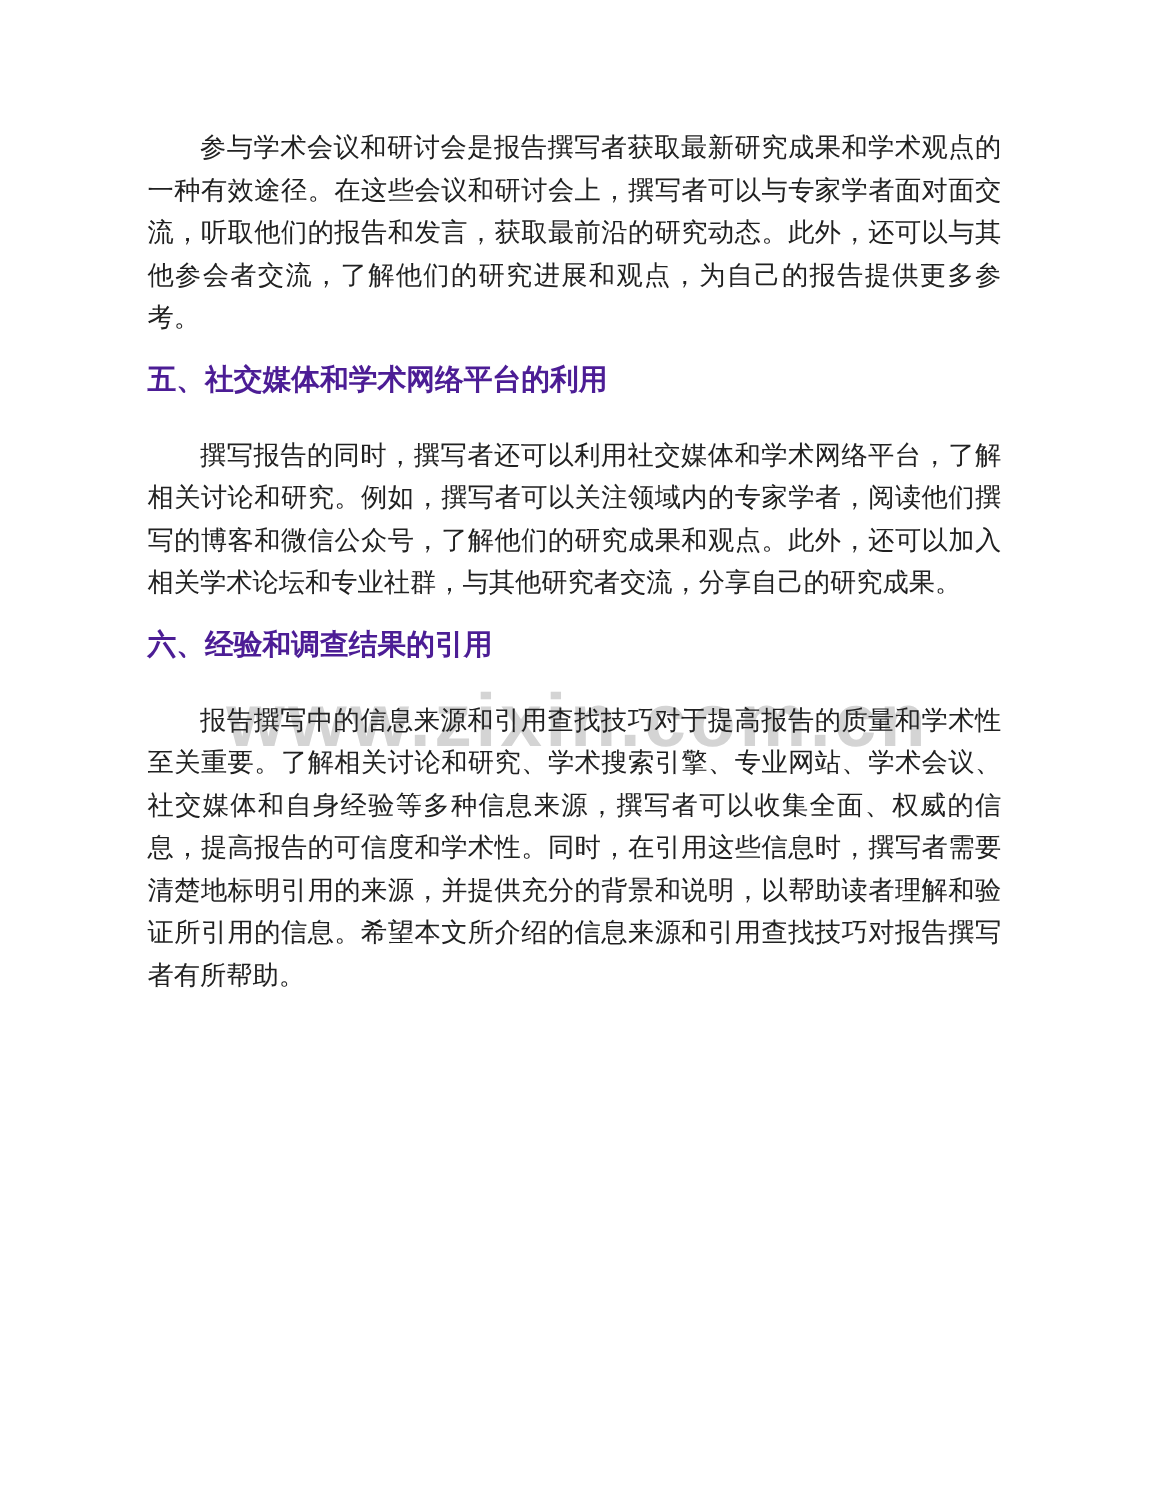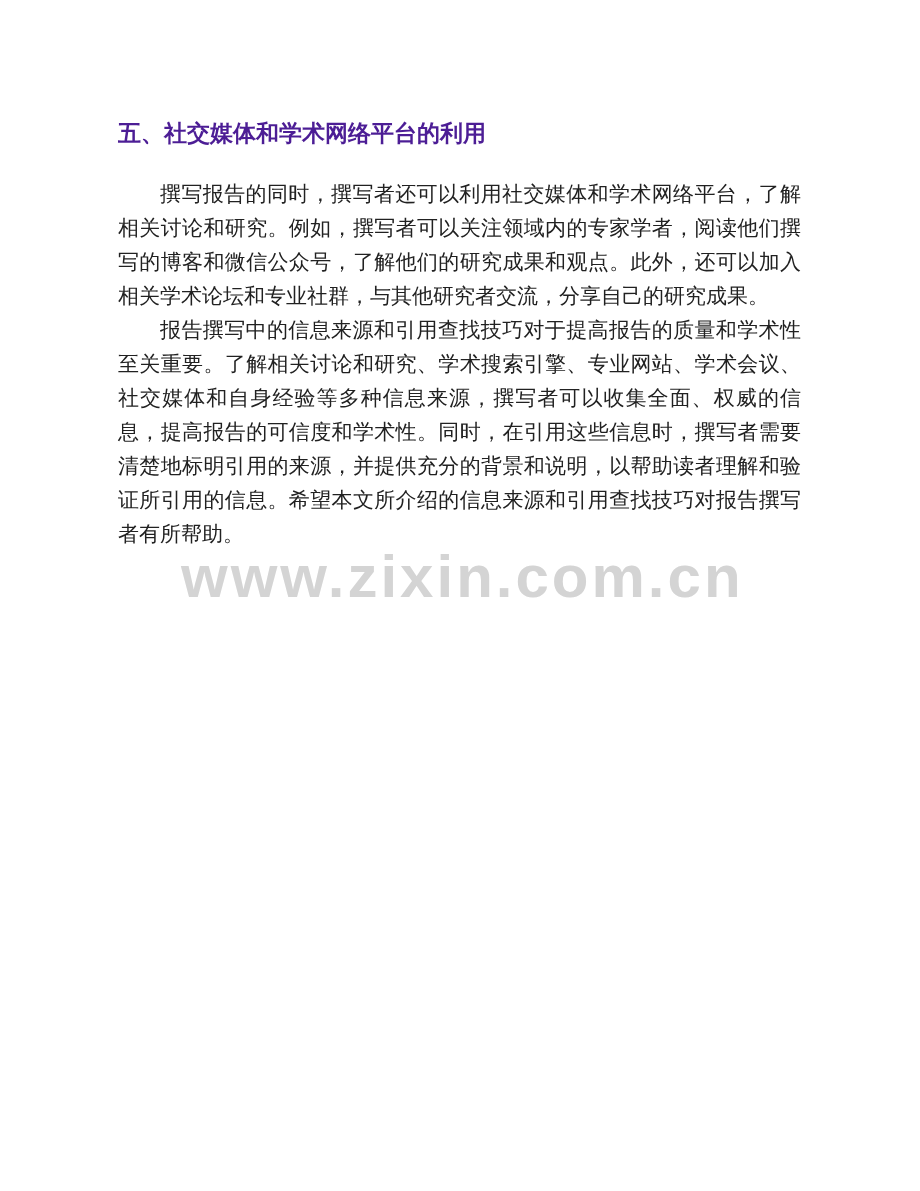--- a/index.html
+++ b/index.html
@@ -59,24 +59,26 @@
 </style>
 </head>
 <body>
 
 <div class="page">
 
   <div class="watermark">www.zixin.com.cn</div>
 
   <div class="content">
 
+    <p class="body">参与学术会议和研讨会是报告撰写者获取最新研究成果和学术观点的一种有效途径。在这些会议和研讨会上，撰写者可以与专家学者面对面交流，听取他们的报告和发言，获取最前沿的研究动态。此外，还可以与其他参会者交流，了解他们的研究进展和观点，为自己的报告提供更多参考。</p>
 
     <h2 class="section-heading">五、社交媒体和学术网络平台的利用</h2>
 
     <p class="body">撰写报告的同时，撰写者还可以利用社交媒体和学术网络平台，了解相关讨论和研究。例如，撰写者可以关注领域内的专家学者，阅读他们撰写的博客和微信公众号，了解他们的研究成果和观点。此外，还可以加入相关学术论坛和专业社群，与其他研究者交流，分享自己的研究成果。</p>
 
+    <h2 class="section-heading">六、经验和调查结果的引用</h2>
 
 
 
     <p class="body">报告撰写中的信息来源和引用查找技巧对于提高报告的质量和学术性至关重要。了解相关讨论和研究、学术搜索引擎、专业网站、学术会议、社交媒体和自身经验等多种信息来源，撰写者可以收集全面、权威的信息，提高报告的可信度和学术性。同时，在引用这些信息时，撰写者需要清楚地标明引用的来源，并提供充分的背景和说明，以帮助读者理解和验证所引用的信息。希望本文所介绍的信息来源和引用查找技巧对报告撰写者有所帮助。</p>
 
   </div>
 </div>
 
 </body></html>

